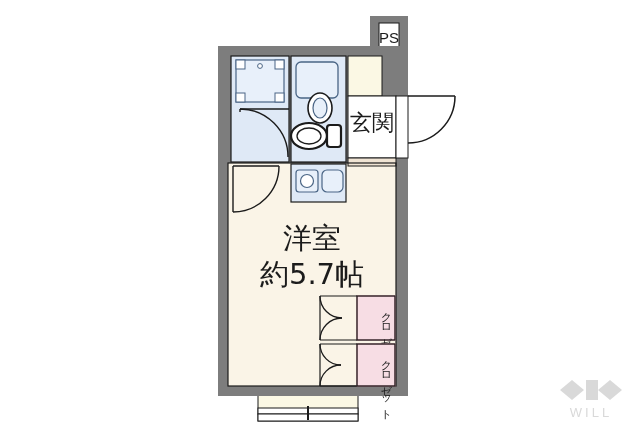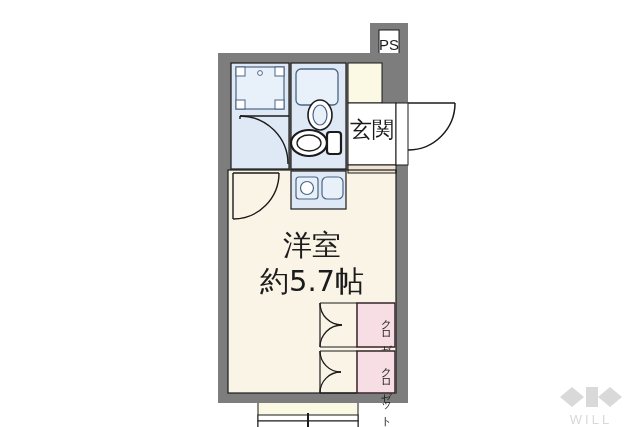--- a/index.html
+++ b/index.html
@@ -9,21 +9,21 @@
   }
   body {
     width: 640px;
     height: 427px;
     position: relative;
     overflow: hidden;
     font-family: "Liberation Sans", "DejaVu Sans", sans-serif;
   }
   #floorplan-stage {
     position: absolute;
-    left: 0; top: 15px;
+    left: 0; top: 8px;
     width: 640px;
     height: 391px;
   }
   #floorplan-svg {
     display: block;
     width: 640px;
     height: 427px;
   }
   .room-label {
     font-family: "DejaVu Sans", "Liberation Sans", sans-serif;

